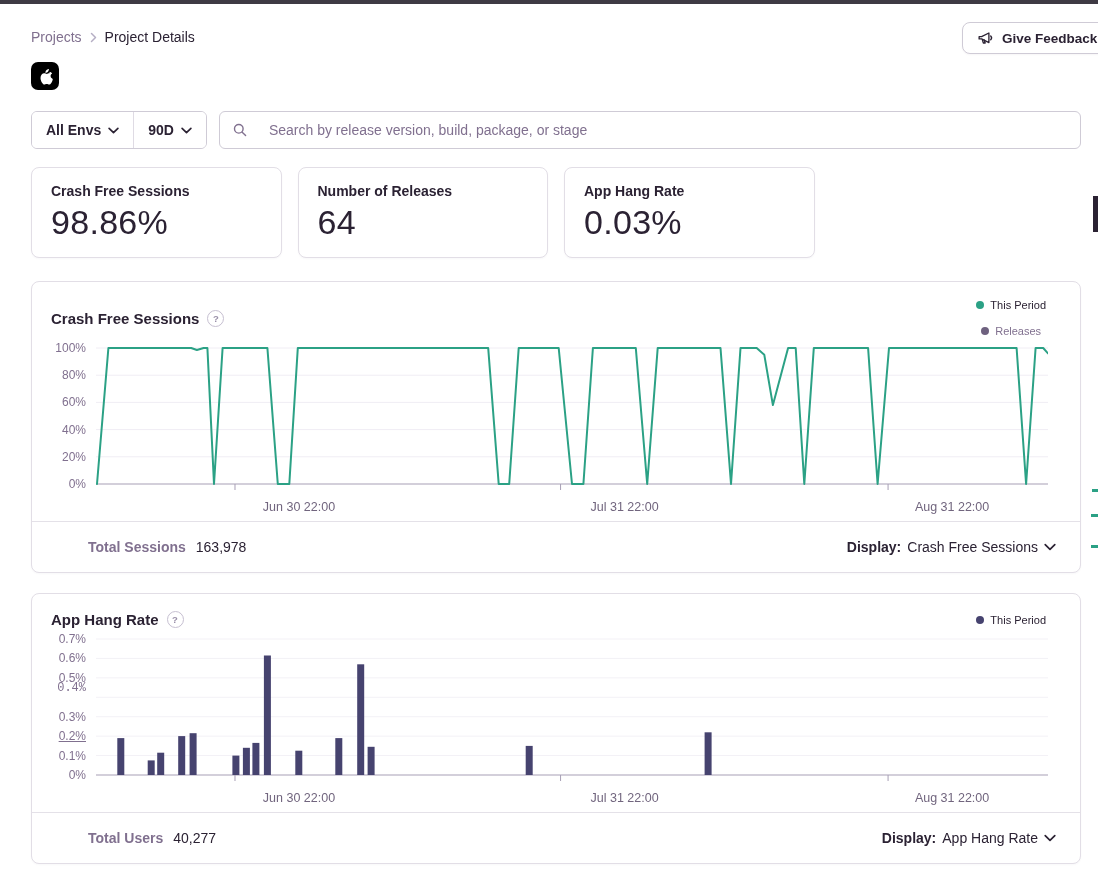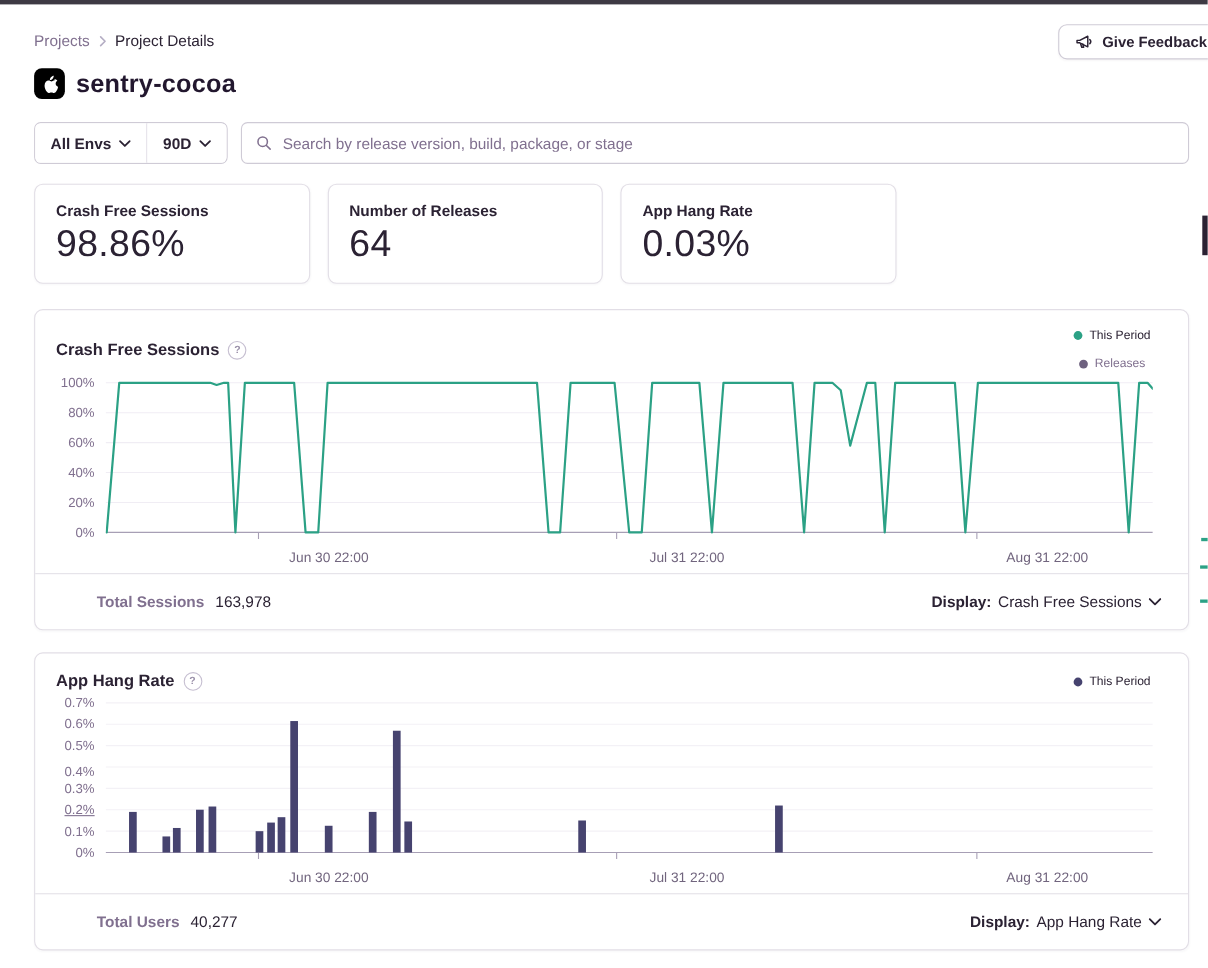--- a/index.html
+++ b/index.html
@@ -27,21 +27,21 @@
   }
   .title-row{display:flex;align-items:center;gap:10px;margin-top:10px;height:32px;}
   .platform-icon{width:28px;height:28px;border-radius:7px;background:#000;display:flex;align-items:center;justify-content:center;flex:0 0 auto;}
   .page-title{font-size:23px;font-weight:700;margin:0;color:#22172e;letter-spacing:.2px;}
 
   
   .filter-row{display:flex;gap:12px;margin-top:19px;height:38px;}
   .segmented{display:flex;align-items:stretch;border:1px solid #cfcbd6;border-radius:6px;background:#fff;overflow:hidden;}
   .seg-btn{display:flex;align-items:center;gap:7px;padding:0 14px;font-size:14px;font-weight:700;color:#2b2233;background:#fff;border:none;cursor:pointer;font-family:inherit;}
   .seg-divider{width:1px;background:#dfdbe4;}
-  .search-box{flex:1;display:flex;align-items:center;gap:7px;border:1px solid #cfcbd6;border-radius:6px;padding:0 12px;background:#fff;}
+  .search-box{flex:1;display:flex;align-items:center;gap:19px;border:1px solid #cfcbd6;border-radius:6px;padding:0 12px;background:#fff;}
   .search-box input{flex:1;border:none;outline:none;font-size:14px;color:#2b2233;font-family:inherit;background:transparent;}
   .search-box input::placeholder{color:#80708f;}
 
   
   .stats-row{display:grid;grid-template-columns:repeat(4,1fr);gap:16px;margin-top:18px;}
   .stat-card{border:1px solid #e2dee6;border-radius:8px;background:#fff;padding:15px 19px;height:91px;box-sizing:border-box;box-shadow:0 1px 2px rgba(43,34,51,.03);}
   .stat-label{font-size:14px;font-weight:700;color:#2b2233;}
   .stat-value{font-size:34px;font-weight:500;color:#2b2233;margin-top:4px;letter-spacing:.3px;}
 
   
@@ -108,21 +108,20 @@
     </button>
   </div>
 
   <div class="title-row">
     <span class="platform-icon">
       <svg width="19" height="19" viewBox="0 0 16 16">
         <path fill="#ffffff" d="M10.8 1.6c.1.8-.3 1.7-.8 2.3-.5.6-1.4 1.1-2.1 1-.1-.8.3-1.7.8-2.2.5-.6 1.5-1.1 2.1-1.1z"></path>
         <path fill="#ffffff" d="M11.4 5.3c-1 0-1.8.6-2.3.6-.6 0-1.3-.6-2.2-.6-1.5 0-3.1 1.4-3.1 4 0 2.7 2 5.5 3.2 5.5.7 0 1-.4 2-.4s1.3.4 2 .4c1.3 0 3.1-2.9 3.1-4.8-1.1-.4-1.8-1.4-1.8-2.4 0-.9.5-1.8 1.3-2.2-.6-.8-1.6-1.1-2.2-1.1z"></path>
       </svg>
     </span>
-    <h1 class="page-title">sentry-cocoa</h1>
   </div>
 
   <div class="filter-row">
     <div class="segmented">
       <button class="seg-btn">
         <span>All Envs</span>
         <svg width="11" height="7" viewBox="0 0 10 6">
             <path d="M1 1l4 4 4-4" fill="none" stroke="#2b2233" stroke-width="1.5" stroke-linecap="round" stroke-linejoin="round"></path>
           </svg>
       </button>
@@ -232,21 +231,21 @@
           <span class="dot" style="background: rgb(70, 67, 111);"></span>
           <span class="legend-label-dark">This Period</span>
         </span>
       </div>
     </div>
     <div class="chart-row">
       <div class="y-axis">
           <span class="y-label" style="top: -4px;">0.7%</span>
           <span class="y-label" style="top: 15.4286px;">0.6%</span>
           <span class="y-label" style="top: 34.8571px;">0.5%</span>
-          <span class="y-label" style="top: 58px;">0.4%</span>
+          <span class="y-label" style="top: 45px; font-family: Liberation Mono, monospace;">0.4%</span>
           <span class="y-label" style="top: 73.7143px;">0.3%</span>
           <span class="y-label" style="top: 93.1429px; text-decoration: underline;">0.2%</span>
           <span class="y-label" style="top: 112.571px;">0.1%</span>
           <span class="y-label" style="top: 132px;">0%</span>
         </div>
       <div class="plot">
           <svg viewBox="0 0 952 150" width="952" height="150">
             <line x1="0" x2="952" y1="4" y2="4" stroke="#f3f1f6" stroke-width="1"></line>
             <line x1="0" x2="952" y1="23.42857142857142" y2="23.42857142857142" stroke="#f3f1f6" stroke-width="1"></line>
             <line x1="0" x2="952" y1="42.857142857142854" y2="42.857142857142854" stroke="#f3f1f6" stroke-width="1"></line>

